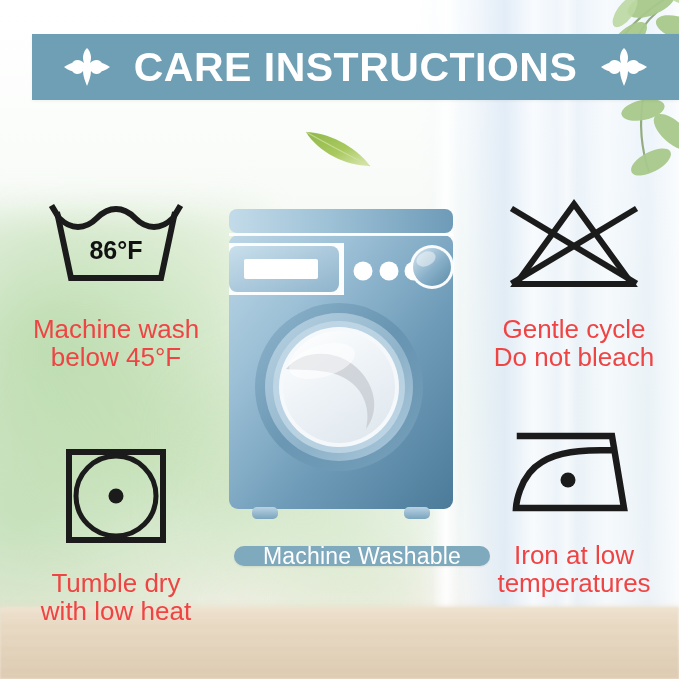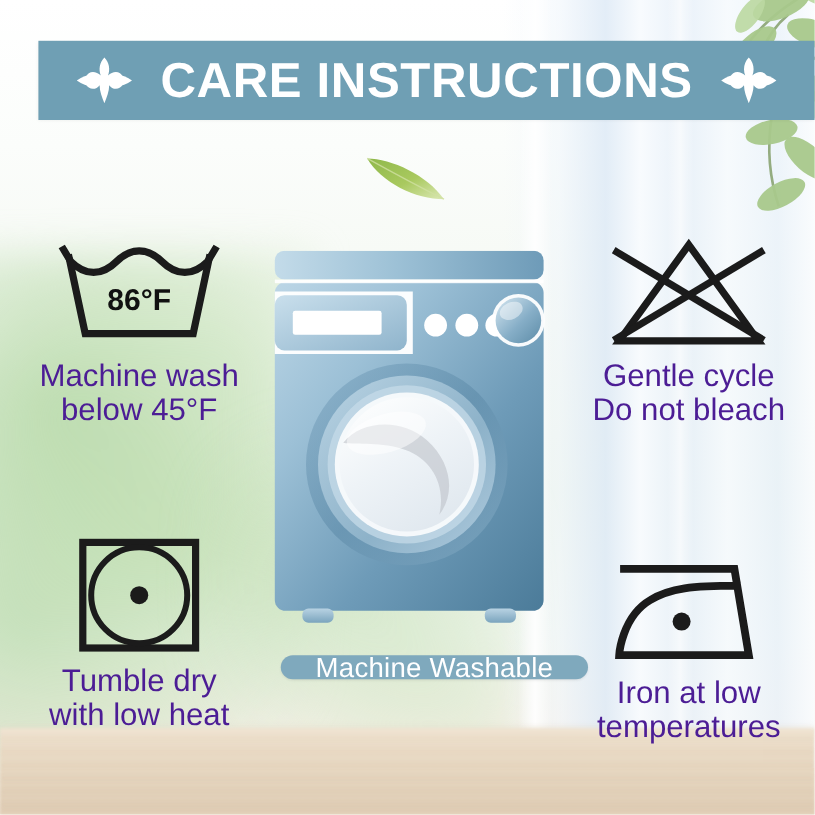--- a/index.html
+++ b/index.html
@@ -151,34 +151,34 @@
 
   
   .care-item {
     position: absolute;
     display: flex;
     flex-direction: column;
     align-items: center;
   }
   .care-icon { display: block; }
   .care-caption {
-    margin-top: 8px;
+    margin-top: 24px;
     font-size: 26px;
     line-height: 1.07;
-    color: #4c1d95;
+    color: #ef4444;
     text-align: center;
     white-space: nowrap;
     font-family: "Liberation Sans", sans-serif;
   }
   .care-caption .ln { display: block; }
 
   #care-wash    { left: 16px;  top: 196px; width: 200px; }
   #care-bleach  { left: 476px; top: 196px; width: 196px; }
   #care-dry     { left: 16px;  top: 446px; width: 200px; }
-  #care-iron    { left: 476px; top: 462px; width: 196px; }
+  #care-iron    { left: 476px; top: 424px; width: 196px; }
 
   .tub-temp {
     position: absolute;
     left: 0; right: 0;
     top: 40px;
     text-align: center;
     font-size: 25px;
     font-weight: bold;
     color: #111;
     font-family: "Liberation Sans", sans-serif;

